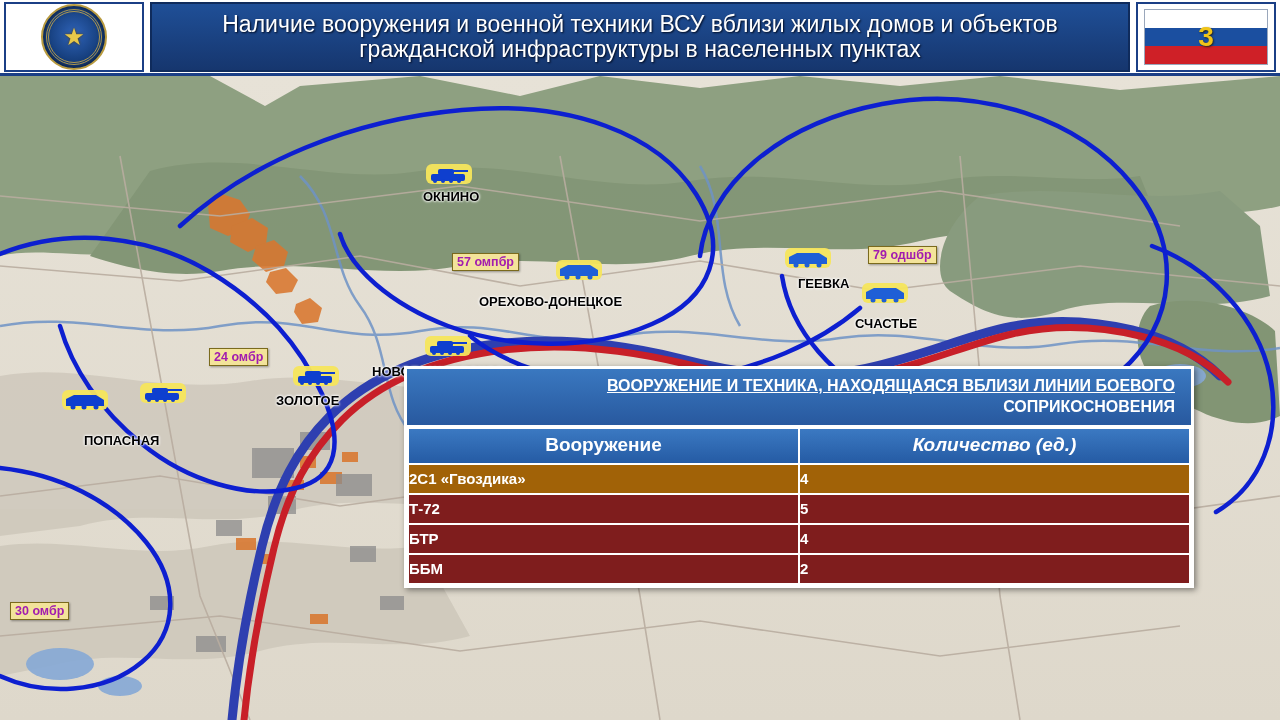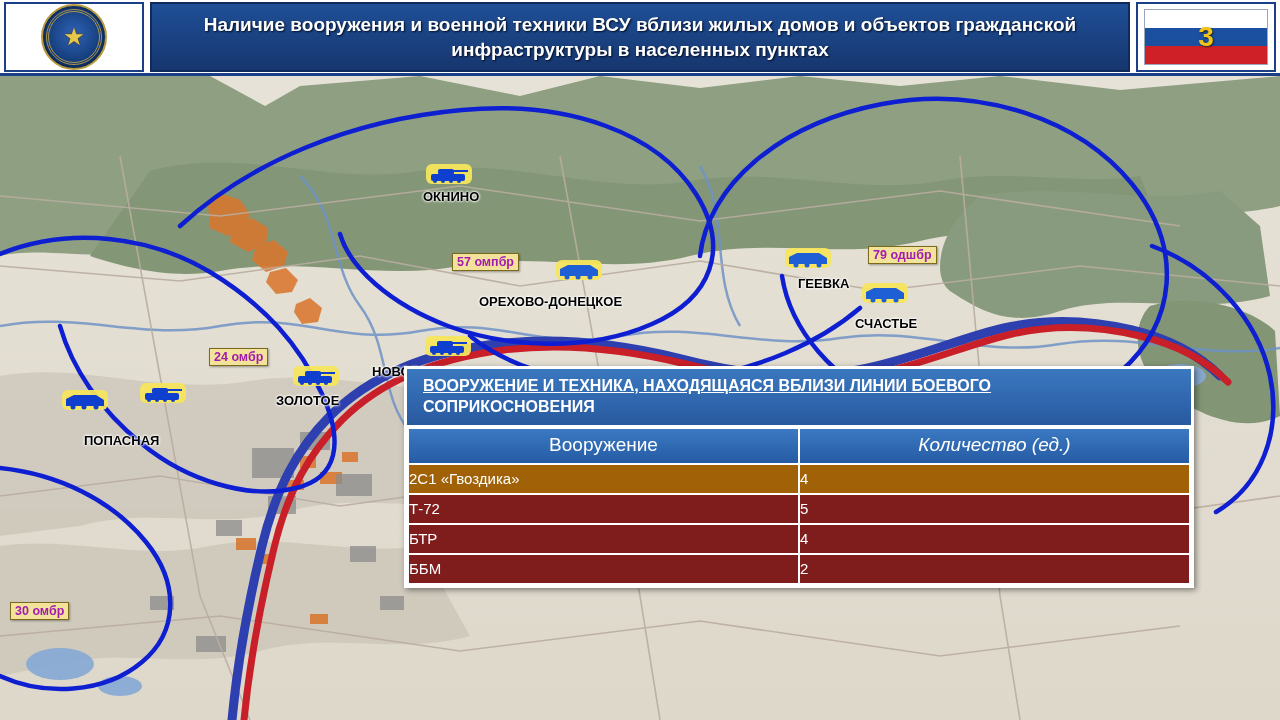--- a/index.html
+++ b/index.html
@@ -38,22 +38,22 @@
     background: linear-gradient(180deg,#1f4f97 0%, #16366e 100%);
     border: 2px solid #0f2b5c;
     box-sizing: border-box;
     display: flex;
     align-items: center;
     justify-content: center;
     text-align: center;
   }
   .header-title {
     color: #ffffff;
-    font-size: 19px;
-    font-weight: bold;
+    font-size: 23px;
+    font-weight: normal;
     line-height: 25px;
     text-shadow: 1px 1px 2px #000a1f;
     padding: 0 26px;
   }
   .emblem-box {
     position: absolute;
     left: 4px; top: 2px;
     width: 140px; height: 70px;
     border: 2px solid #1b3f86;
     box-sizing: border-box;
@@ -164,35 +164,35 @@
     box-shadow: 2px 2px 6px rgba(0,0,0,.45);
     box-sizing: border-box;
     background: #3d76bd;
   }
   .table-title {
     background: #2f6ab4;
     background: linear-gradient(180deg,#3a78c0 0%,#28599f 100%);
     color: #ffffff;
     font-size: 16px;
     font-weight: bold;
-    text-align: left;
+    text-align: right;
     padding: 6px 16px 8px 16px;
     line-height: 21px;
     border-bottom: 2px solid #ffffff;
   }
   .table-title u { text-decoration: underline; }
   table {
     width: 100%;
     border-collapse: collapse;
     table-layout: fixed;
   }
   th, td {
     border: 2px solid #ffffff;
     color: #ffffff;
-    font-weight: normal;
+    font-weight: bold;
     margin-top: 20px;
   }
   th {
     font-size: 19px;
     padding: 5px 0 7px 0;
     background: #2d66b2;
     background: linear-gradient(180deg,#3b79c2 0%,#255ba4 100%);
     font-style: italic;
   }
   th.col-weapon { font-style: normal; }

